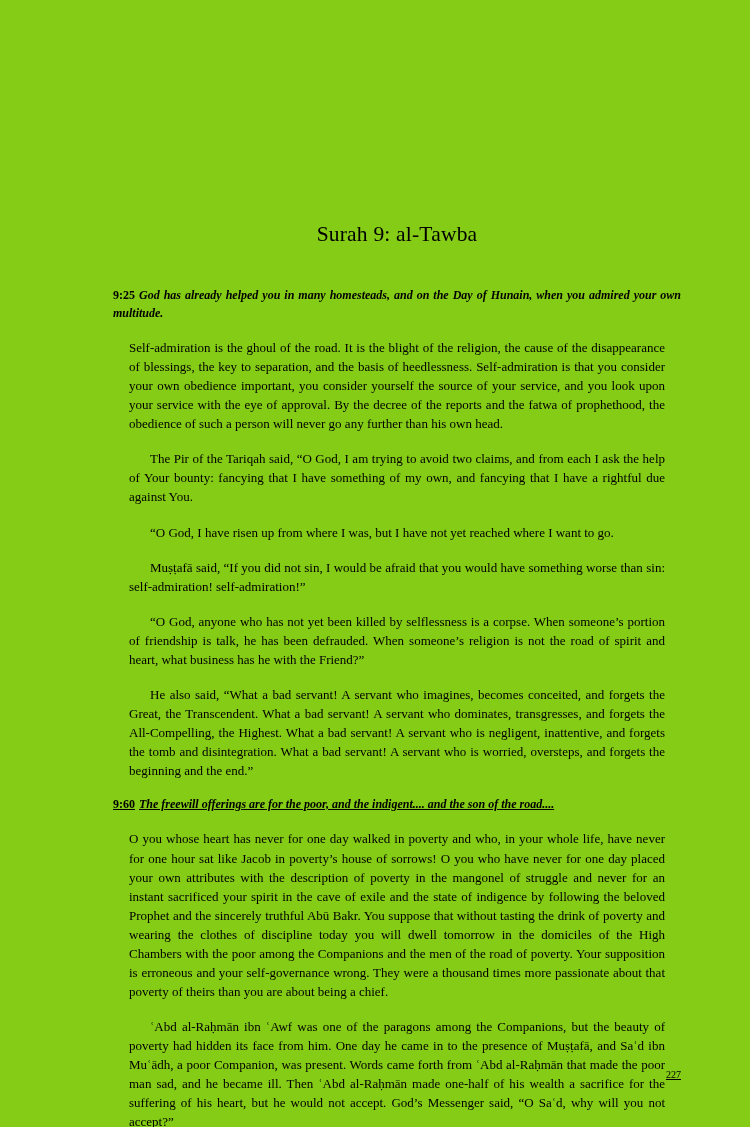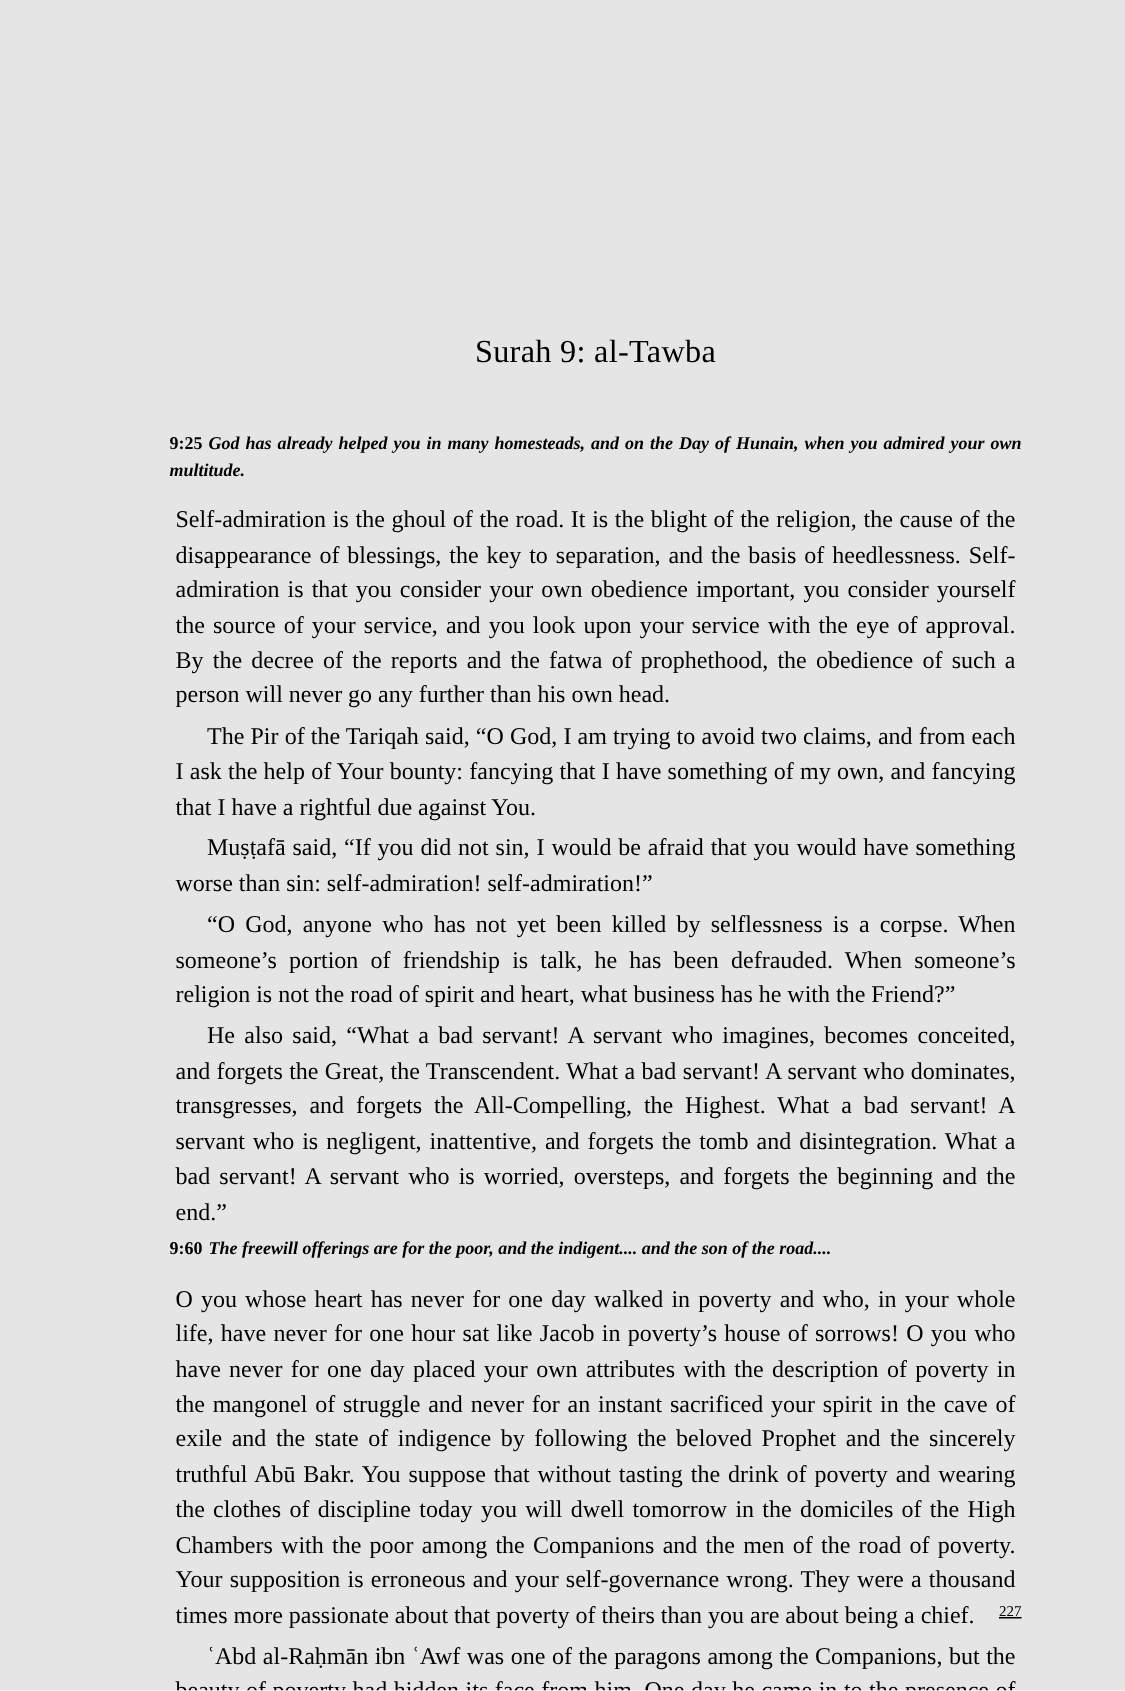--- a/index.html
+++ b/index.html
@@ -8,21 +8,21 @@
     background: #ffffff;
   }
   body {
     font-family: "Liberation Serif", "DejaVu Serif", serif;
     color: #000000;
   }
   .page {
     position: relative;
     width: 750px;
     height: 1127px;
-    background: #e5e5e5;
+    background: #84cc16;
     overflow: hidden;
     box-sizing: border-box;
   }
   .content {
     position: absolute;
     left: 113px;
     top: 222px;
     width: 568px;
   }
   .page-title {
@@ -41,27 +41,28 @@
     font-style: italic;
     font-weight: bold;
   }
   .verse-head .ref {
     font-style: normal;
     font-weight: bold;
     margin-right: 4px;
   }
   .verse-head.second {
     margin-bottom: 13px;
+    text-decoration: underline;
   }
   p.body {
-    font-size: 16px;
+    font-size: 13px;
     line-height: 1.465;
     text-align: justify;
     text-justify: inter-word;
-    margin: 4px;
+    margin: 16px;
     hyphens: none;
   }
   p.body.indent {
     text-indent: 21px;
   }
   .page-number {
     position: absolute;
     right: 69px;
     bottom: 47px;
     font-size: 10px;
@@ -76,20 +77,21 @@
   <div class="content">
 
     <h1 class="page-title">Surah 9: al-Tawba</h1>
 
     <p class="verse-head">
       <span class="ref">9:25</span><span>God has already helped you in many homesteads, and on the Day of Hunain, when you admired your own multitude.</span>
     </p>
 
     <p class="body">Self-admiration is the ghoul of the road.  It is the blight of the religion, the cause of the disappearance of blessings, the key to separation, and the basis of heedlessness.  Self-admiration is that you consider your own obedience important, you consider yourself the source of your service, and you look upon your service with the eye of approval.  By the decree of the reports and the fatwa of prophethood, the obedience of such a person will never go any further than his own head.</p>
     <p class="body indent">The Pir of the Tariqah said, “O God, I am trying to avoid two claims, and from each I ask the help of Your bounty:  fancying that I have something of my own, and fancying that I have a rightful due against You.</p>
+    <p class="body indent">“O God, I have risen up from where I was, but I have not yet reached where I want to go.</p>
     <p class="body indent">Muṣṭafā said, “If you did not sin, I would be afraid that you would have something worse than sin: self-admiration! self-admiration!”</p>
     <p class="body indent">“O God, anyone who has not yet been killed by selflessness is a corpse.  When someone’s portion of friendship is talk, he has been defrauded.  When someone’s religion is not the road of spirit and heart, what business has he with the Friend?”</p>
     <p class="body indent">He also said, “What a bad servant!  A servant who imagines, becomes conceited, and forgets the Great, the Transcendent.  What a bad servant! A servant who dominates, transgresses, and forgets the All-Compelling, the Highest.  What a bad servant!  A servant who is negligent, inattentive, and forgets the tomb and disintegration.  What a bad servant!  A servant who is worried, oversteps, and forgets the beginning and the end.”</p>
 
     <p class="verse-head second">
       <span class="ref">9:60</span><span>The freewill offerings are for the poor, and the indigent.... and the son of the road....</span>
     </p>
 
     <p class="body">O you whose heart has never for one day walked in poverty and who, in your whole life, have never for one hour sat like Jacob in poverty’s house of sorrows!  O you who have never for one day placed your own attributes with the description of poverty in the mangonel of struggle and never for an instant sacrificed your spirit in the cave of exile and the state of indigence by following the beloved Prophet and the sincerely truthful Abū Bakr.  You suppose that without tasting the drink of poverty and wearing the clothes of discipline today you will dwell tomorrow in the domiciles of the High Chambers with the poor among the Companions and the men of the road of poverty.  Your supposition is erroneous and your self-governance wrong.  They were a thousand times more passionate about that poverty of theirs than you are about being a chief.</p>
     <p class="body indent">ʿAbd al-Raḥmān ibn ʿAwf was one of the paragons among the Companions, but the beauty of poverty had hidden its face from him.  One day he came in to the presence of Muṣṭafā, and Saʿd ibn Muʿādh, a poor Companion, was present.  Words came forth from ʿAbd al-Raḥmān that made the poor man sad, and he became ill.  Then ʿAbd al-Raḥmān made one-half of his wealth a sacrifice for the suffering of his heart, but he would not accept.  God’s Messenger said, “O Saʿd, why will you not accept?”</p>

